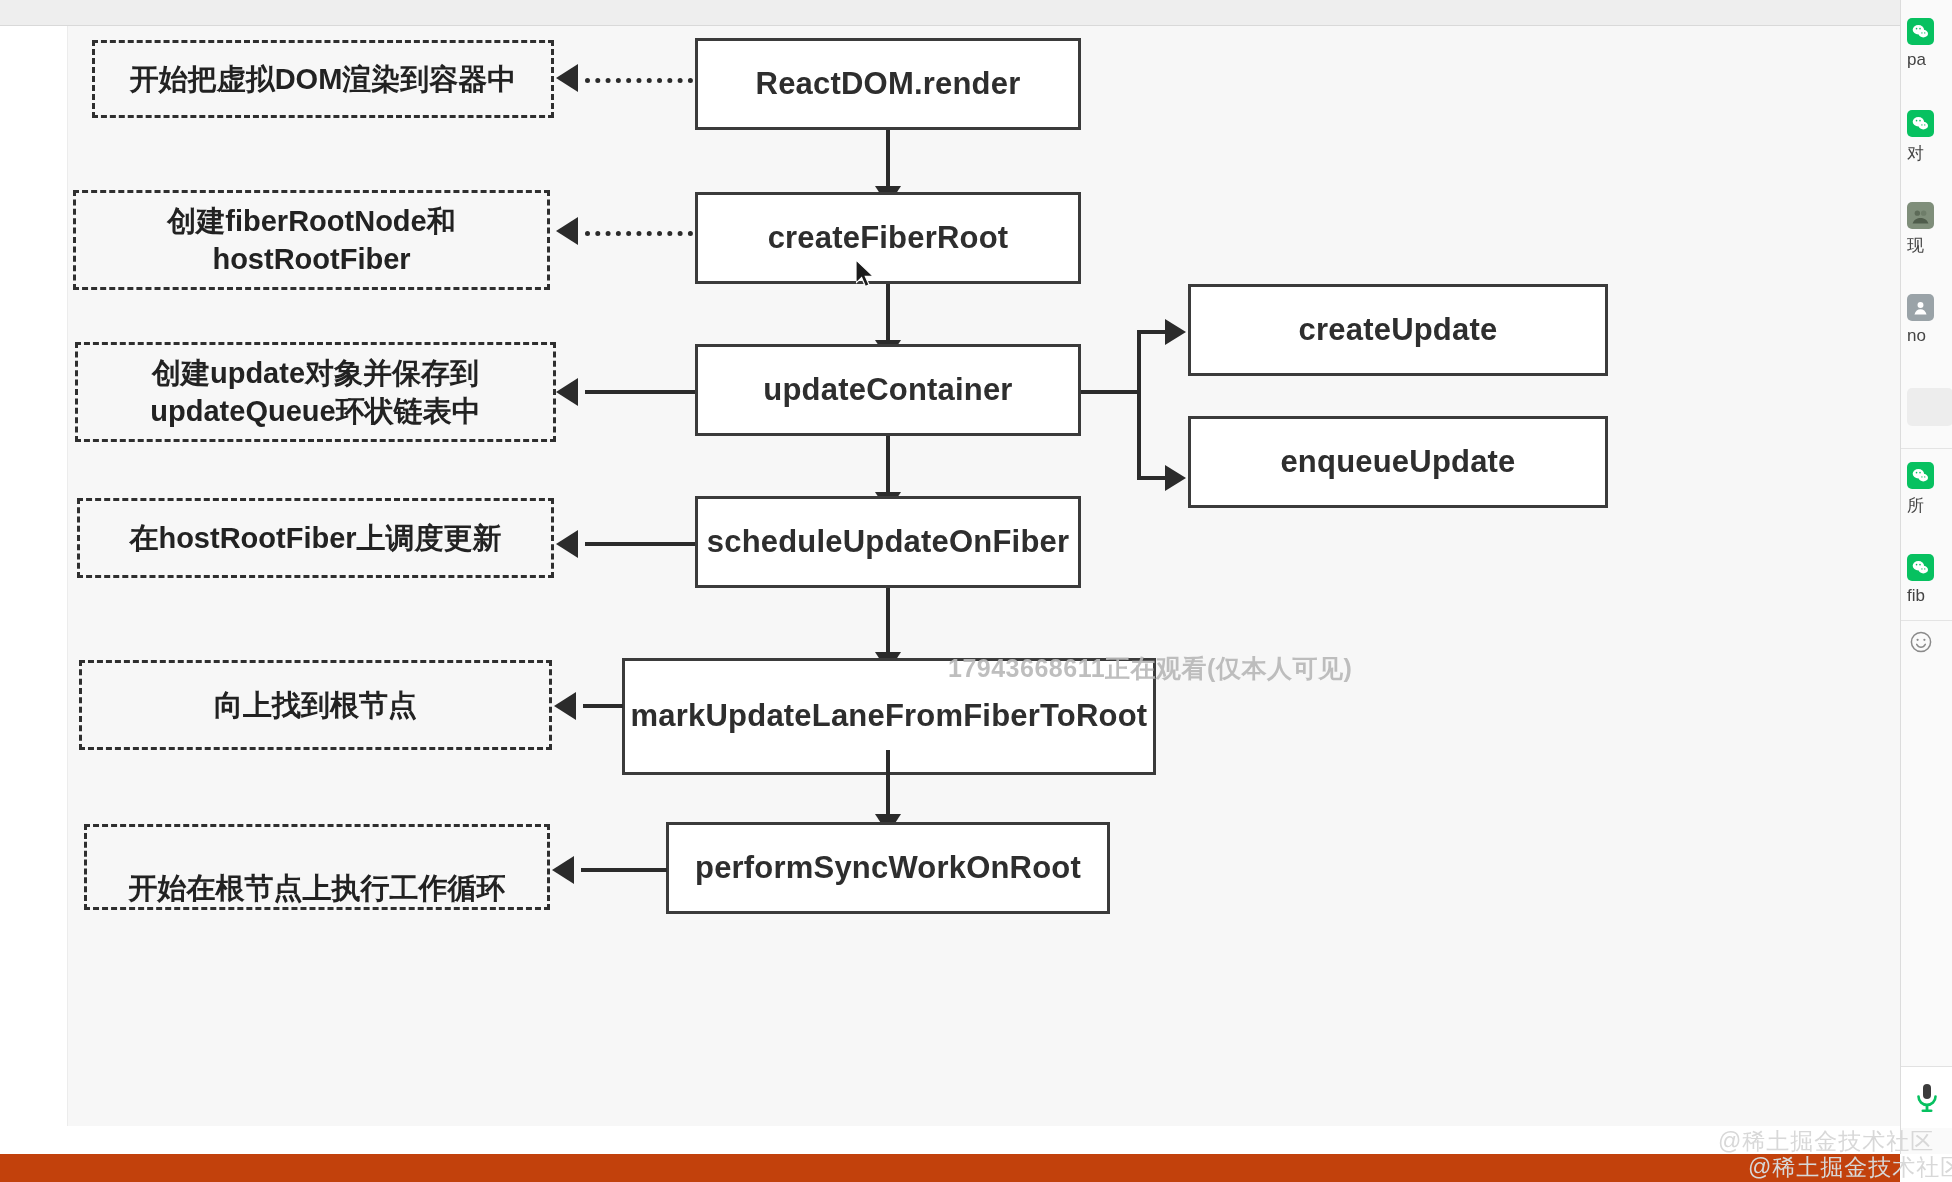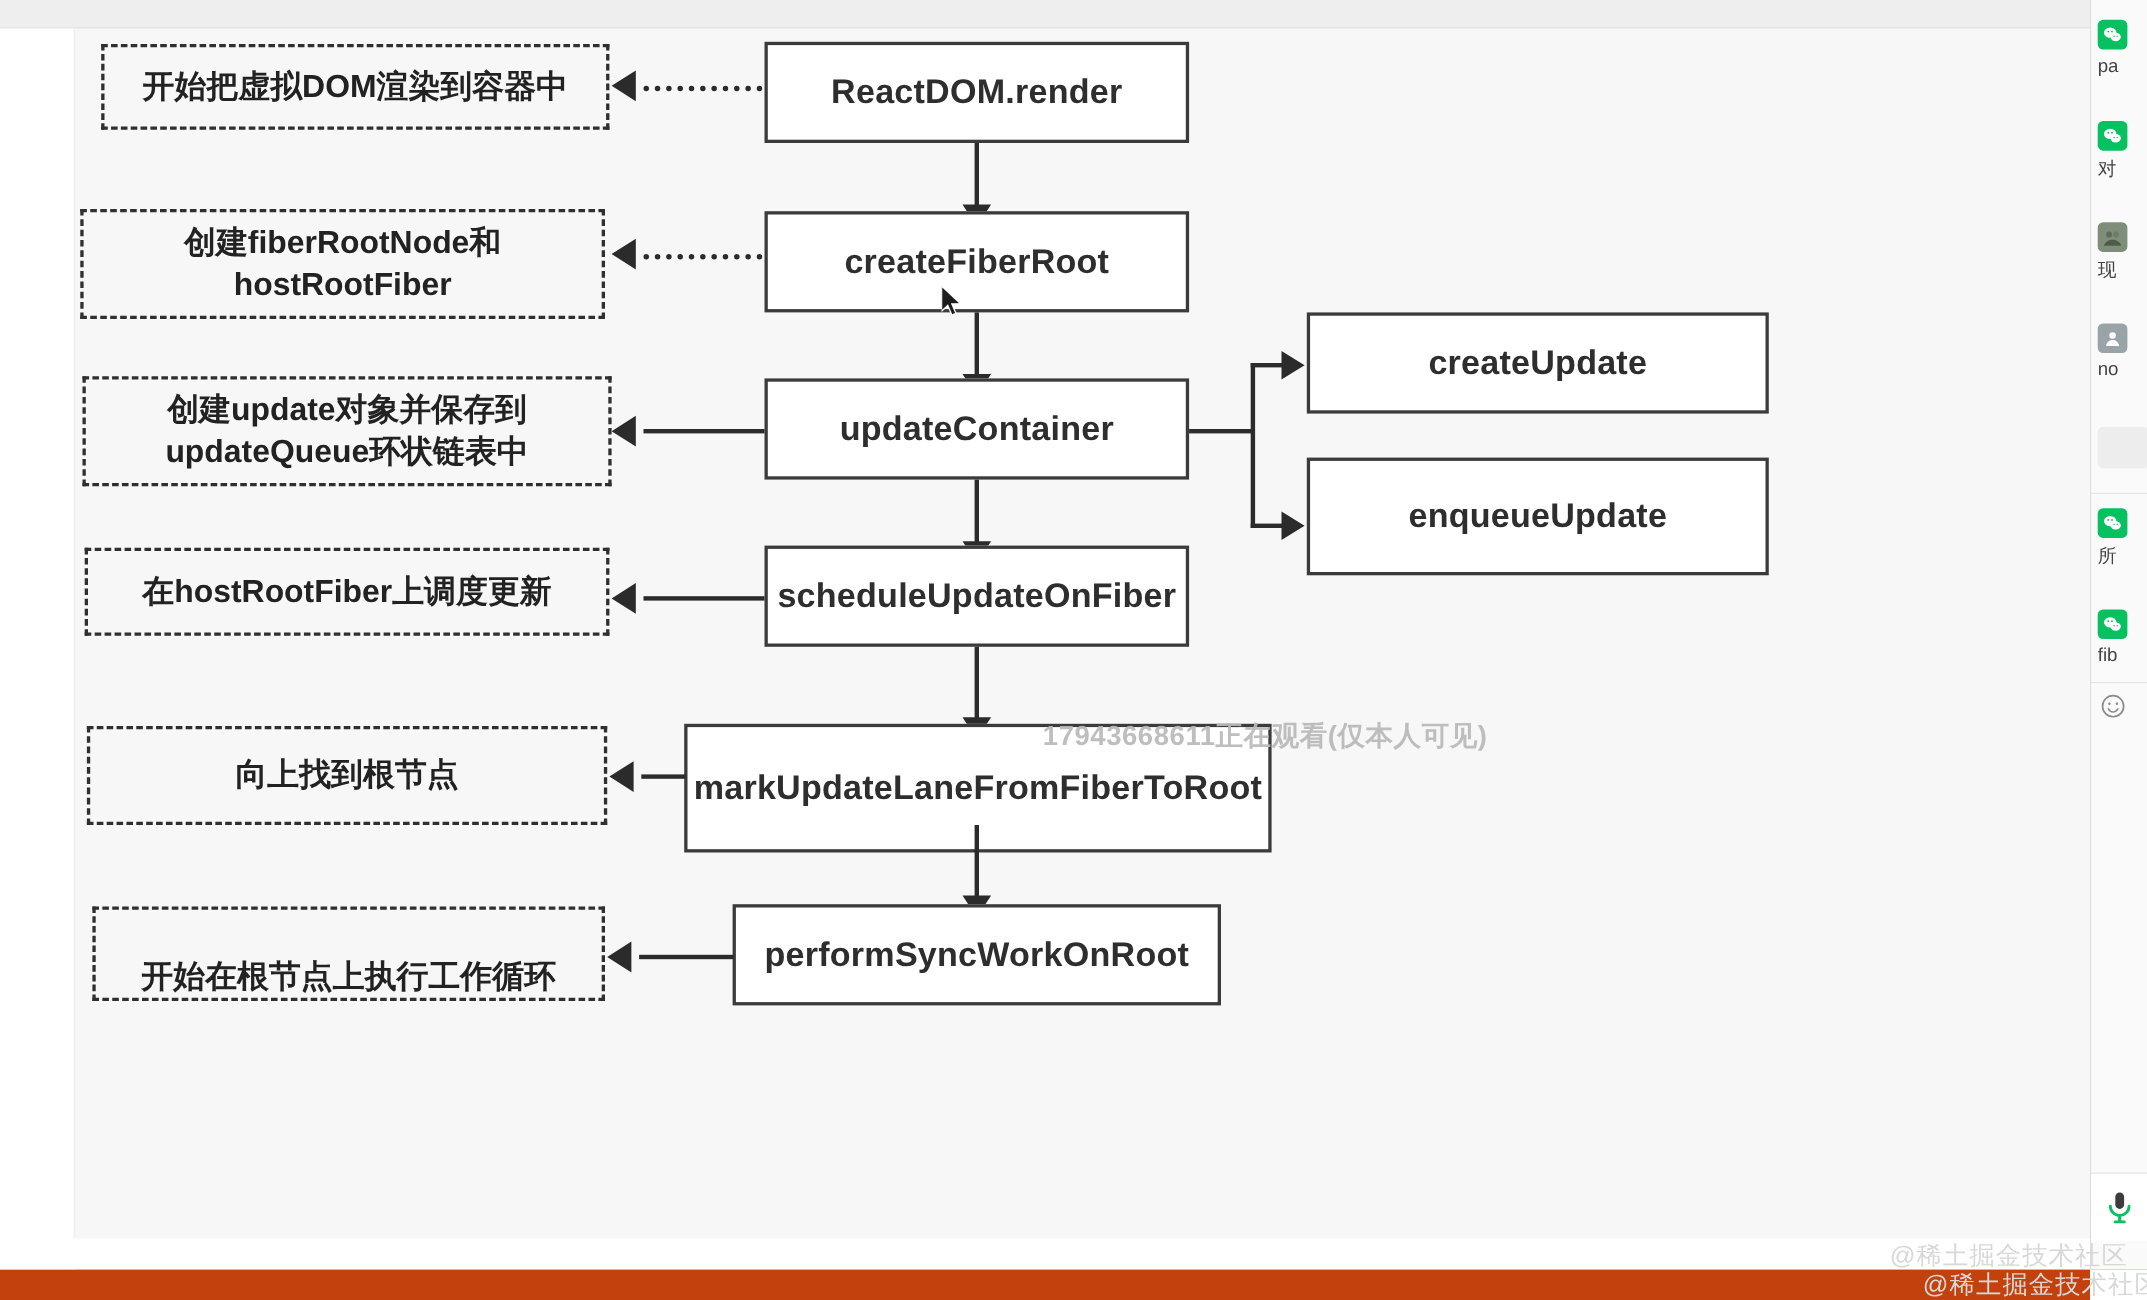--- a/index.html
+++ b/index.html
@@ -230,21 +230,21 @@
         <div class="hline" style="left:1081px; top:364px; width:58px;"></div>
         <div class="vline" style="left:1137px; top:304px; height:150px;"></div>
         <div class="hline" style="left:1137px; top:304px; width:44px;"></div>
         <div class="arrow-right" style="left:1165px; top:293px;"></div>
         <div class="hline" style="left:1137px; top:450px; width:44px;"></div>
         <div class="arrow-right" style="left:1165px; top:439px;"></div>
 
         <div class="node solid" style="left:1188px; top:258px; width:420px; height:92px;">
           <span>createUpdate</span>
         </div>
-        <div class="node solid" style="left:1188px; top:390px; width:420px; height:107px;">
+        <div class="node solid" style="left:1188px; top:390px; width:420px; height:92px;">
           <span>enqueueUpdate</span>
         </div>
 
         <div class="dashed" style="left:77px; top:472px; width:477px; height:80px;">
           <span>在hostRootFiber上调度更新</span>
         </div>
         <div class="node solid" style="left:695px; top:470px; width:386px; height:92px;">
           <span>scheduleUpdateOnFiber</span>
         </div>
         <div class="hline" style="left:585px; top:516px; width:110px;"></div>

